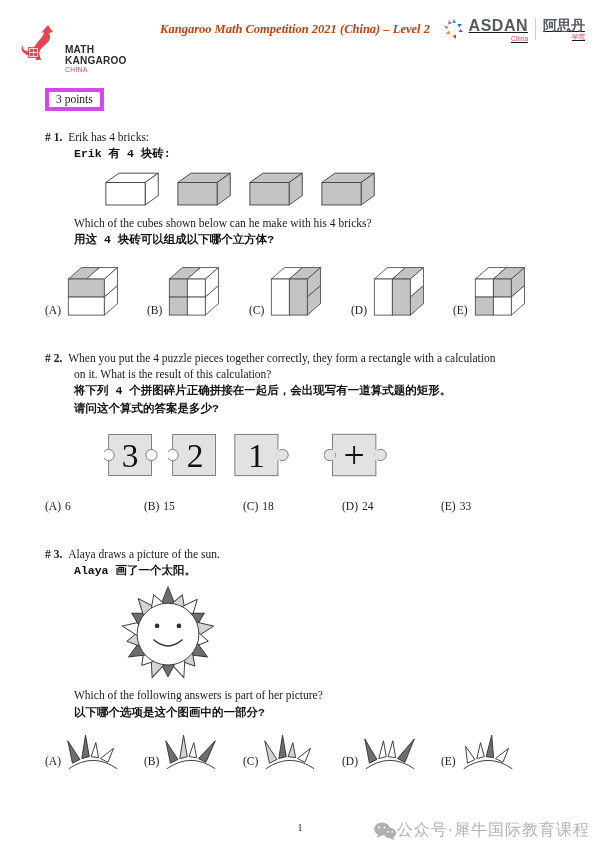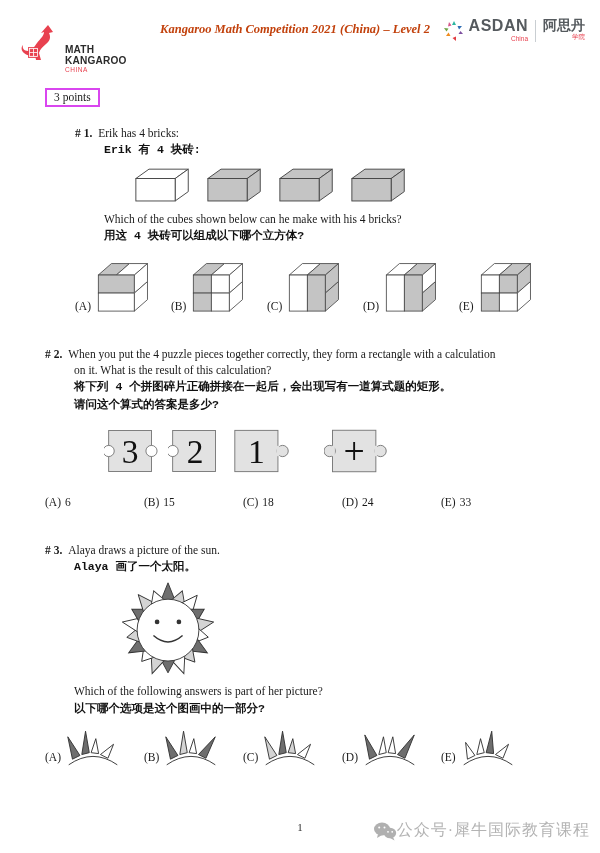--- a/index.html
+++ b/index.html
@@ -9,35 +9,35 @@
     background:#fff; padding:12px 45px 0 45px; overflow:hidden;
     font-family:"Liberation Serif", serif; color:#1a1a1a;
   }
   
   .header { display:flex; align-items:flex-start; margin-left:-25px; margin-right:-30px; }
   .mk-logo { display:flex; align-items:center; width:135px; }
   .mk-text { margin-left:3px; line-height:1;margin-top:32px; }
   .mk-l1, .mk-l2 { font-family:"Liberation Sans", sans-serif; font-weight:700; font-size:11px; letter-spacing:.2px; transform:scaleX(.92); transform-origin:left; color:#2b2b2b; }
   .mk-l3 { font-family:"Liberation Sans", sans-serif; font-size:6.5px; color:#e8414f; letter-spacing:.5px; margin-top:1px; }
   .doc-title { flex:1; text-align:center; font-style:italic; font-weight:700; font-size:12.5px; padding-top:10px; color:#c2410c; }
-  .asdan { width:150px; display:flex; align-items:flex-end; justify-content:flex-end; padding-top:6px; }
+  .asdan { width:150px; display:flex; align-items:flex-start; justify-content:flex-end; padding-top:6px;text-decoration:underline; }
   .asdan-name { font-family:"Liberation Sans", sans-serif; font-weight:700; font-size:16px; color:#555a5e; letter-spacing:.5px; line-height:1; }
   .asdan-region { font-family:"Liberation Sans", sans-serif; font-size:6.5px; color:#e8414f; text-align:right; margin-top:1px; }
   .asdan-div { width:1px; height:22px; background:#c9ced2; margin:0 7px; }
   .asdan-cn { font-family:"Liberation Sans", sans-serif; font-size:14px; color:#555a5e; font-weight:600; line-height:1.1; }
   .asdan-cn-sub { font-size:6.5px; color:#e8414f; text-align:right; }
   
-  .badge { display:inline-block; border:2px solid #d946ef; padding:1px 7px 2px 7px; font-size:11.5px; margin-top:14px; }
+  .badge { display:inline-block; border:4px solid #d946ef; padding:1px 7px 2px 7px; font-size:11.5px; margin-top:14px; }
   
   .q { position:relative; }
   .qline { font-size:11.5px; line-height:1.42; }
   .cn { font-family:Liberation Mono, monospace; font-size:11.5px; font-weight:600; line-height:1.5; color:#111; }
   .qnum { font-weight:700; font-size:11.5px; margin-right:6px; }
   .qbody { margin-left:29px; }
-  .q1 { margin-top:18px;margin-left:30px; }
+  .q1 { margin-top:18px; }
   .q2 { margin-top:30px; }
   .q3 { margin-top:34px; }
   
   .bricks-row { display:flex; gap:14px; margin:9px 0 6px 30px; }
   .cube-options { display:flex; margin-top:12px; }
   .cube-opt { width:102px; display:flex; align-items:flex-end; }
   .opt-label { font-size:11.5px; margin-right:4px; padding-bottom:4px; }
   .puzzle-row { display:flex; align-items:center; gap:10px; margin:13px 0 0 30px; }
   .puzzle-plus-gap { margin-left:22px; }
   .ans-row { display:flex; margin-top:20px; }

